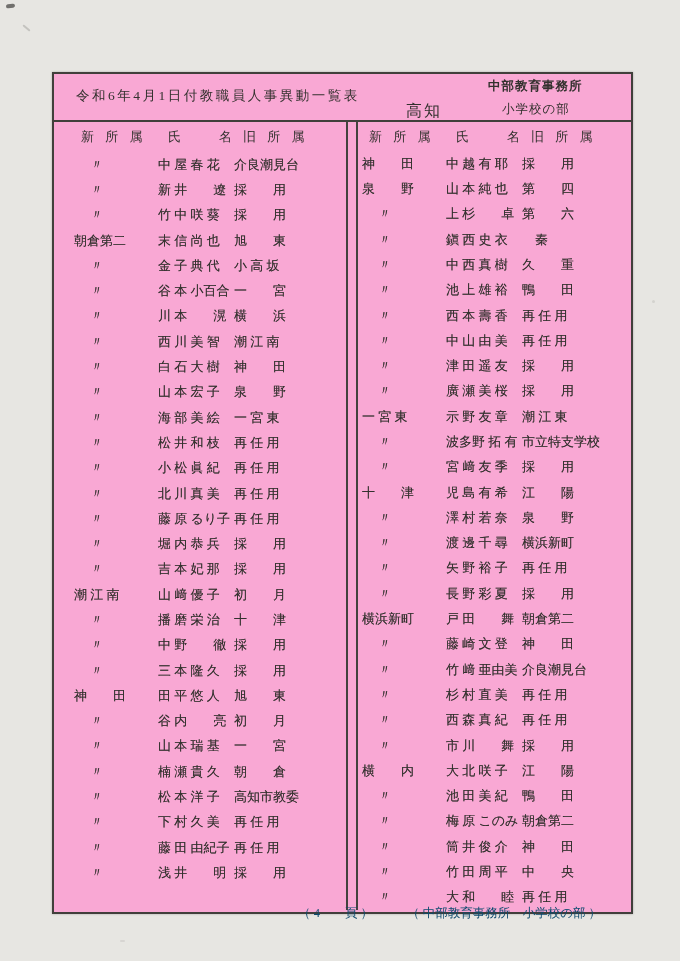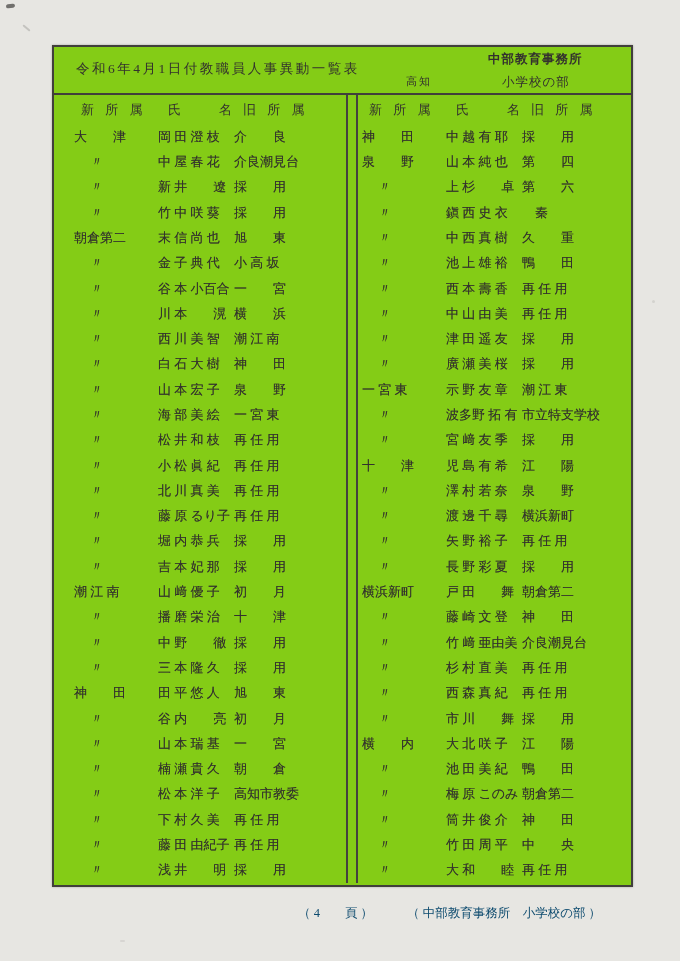--- a/index.html
+++ b/index.html
@@ -11,28 +11,28 @@
   }
   .page{position:absolute;inset:0;}
   
   .speck{position:absolute;background:#4a4845;border-radius:2px;}
   .speck.s1{left:6px;top:4px;width:9px;height:4px;opacity:.75;transform:rotate(-8deg);}
   .speck.s2{left:22px;top:27px;width:9px;height:2px;opacity:.22;transform:rotate(40deg);}
   .speck.s3{left:652px;top:300px;width:3px;height:3px;opacity:.12;}
   .speck.s4{left:120px;top:940px;width:5px;height:2px;opacity:.10;}
 
   .frame{
-    position:absolute;left:52px;top:45px;width:577px;height:838px;
-    border:2px solid #413f3b;background:#84cc16;
+    position:absolute;left:52px;top:72px;width:577px;height:838px;
+    border:2px solid #413f3b;background:#f9a8d4;
     box-shadow:0 0 2px rgba(60,58,54,.35);
   }
   .title-block{position:relative;height:46px;border-bottom:2px solid #413f3b;}
   .doc-title{position:absolute;left:22px;top:13px;font-size:13.5px;letter-spacing:2.5px;white-space:pre;}
   .office{position:absolute;left:434px;top:4px;font-size:12.5px;letter-spacing:1px;white-space:pre;font-weight:bold;}
-  .region{position:absolute;left:352px;top:27px;font-size:11px;letter-spacing:2px;white-space:pre;text-align:right;}
+  .region{position:absolute;left:352px;top:27px;font-size:16px;letter-spacing:2px;white-space:pre;text-align:right;}
   .section{position:absolute;left:448px;top:27px;font-size:12.5px;letter-spacing:1px;white-space:pre;}
 
   .table-area{display:flex;height:788px;padding-left:16px;}
   .half{display:flex;flex-direction:column;}
   .half.left{width:276px;}
   .half.right{flex:1;}
   .divider{width:8px;border-left:2px solid #44423e;border-right:2px solid #44423e;}
 
   .head-row{display:flex;height:30px;align-items:center;font-size:13px;}
   .head-row .hc{white-space:pre;letter-spacing:4px;box-sizing:border-box;}
@@ -69,25 +69,20 @@
     </div>
 
     <div class="table-area">
       <div class="half left">
         <div class="head-row">
           <span class="hc h-new">新 所 属</span>
           <span class="hc h-name">氏　　名</span>
           <span class="hc h-old">旧 所 属</span>
         </div>
         <div class="rows" id="left-rows">
-  <div class="row">
-    <span class="cell c-new">大　　津</span>
-    <span class="cell c-name">岡 田 澄 枝</span>
-    <span class="cell c-old">介　　良</span>
-  </div>
 
   <div class="row">
     <span class="cell c-new">　 〃</span>
     <span class="cell c-name">中 屋 春 花</span>
     <span class="cell c-old">介良潮見台</span>
   </div>
 
   <div class="row">
     <span class="cell c-new">　 〃</span>
     <span class="cell c-name">新 井　　遼</span>

